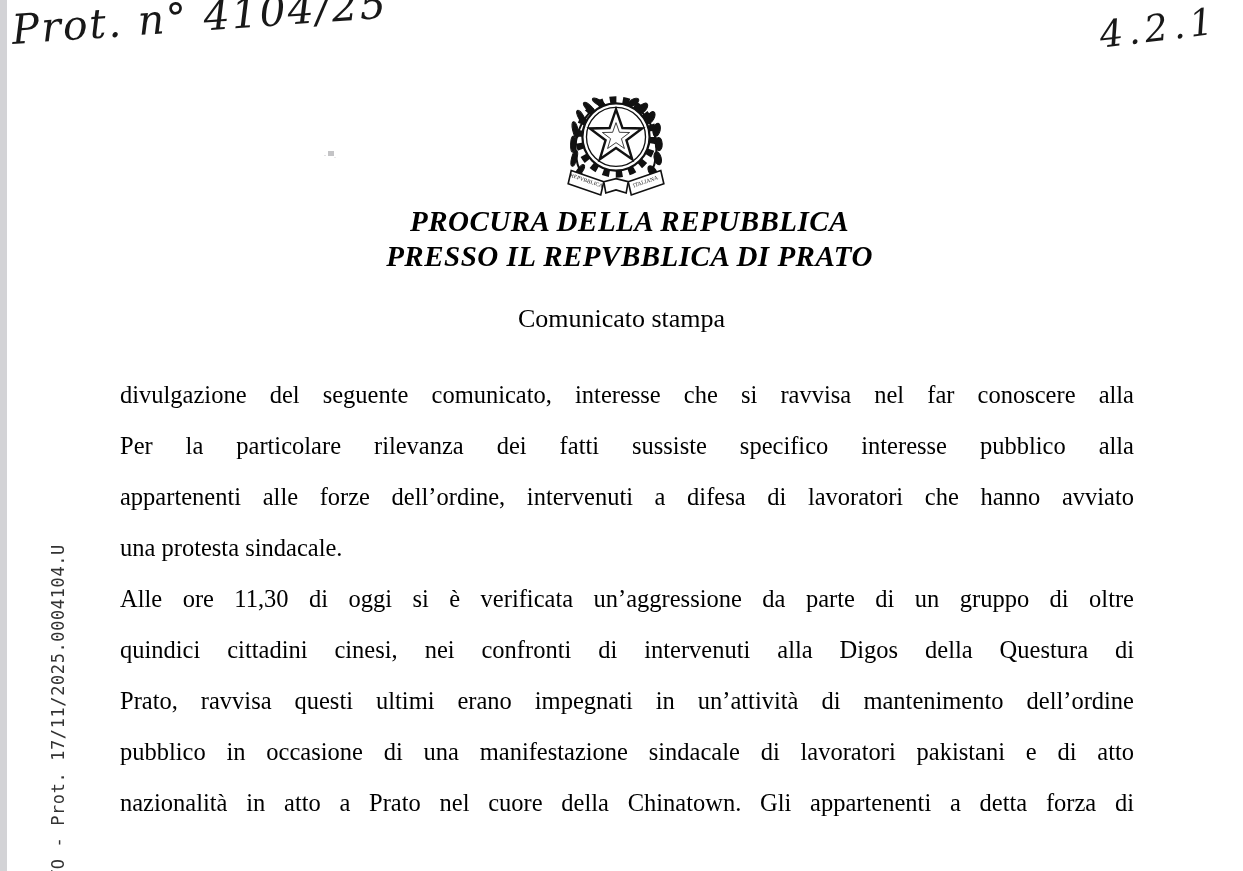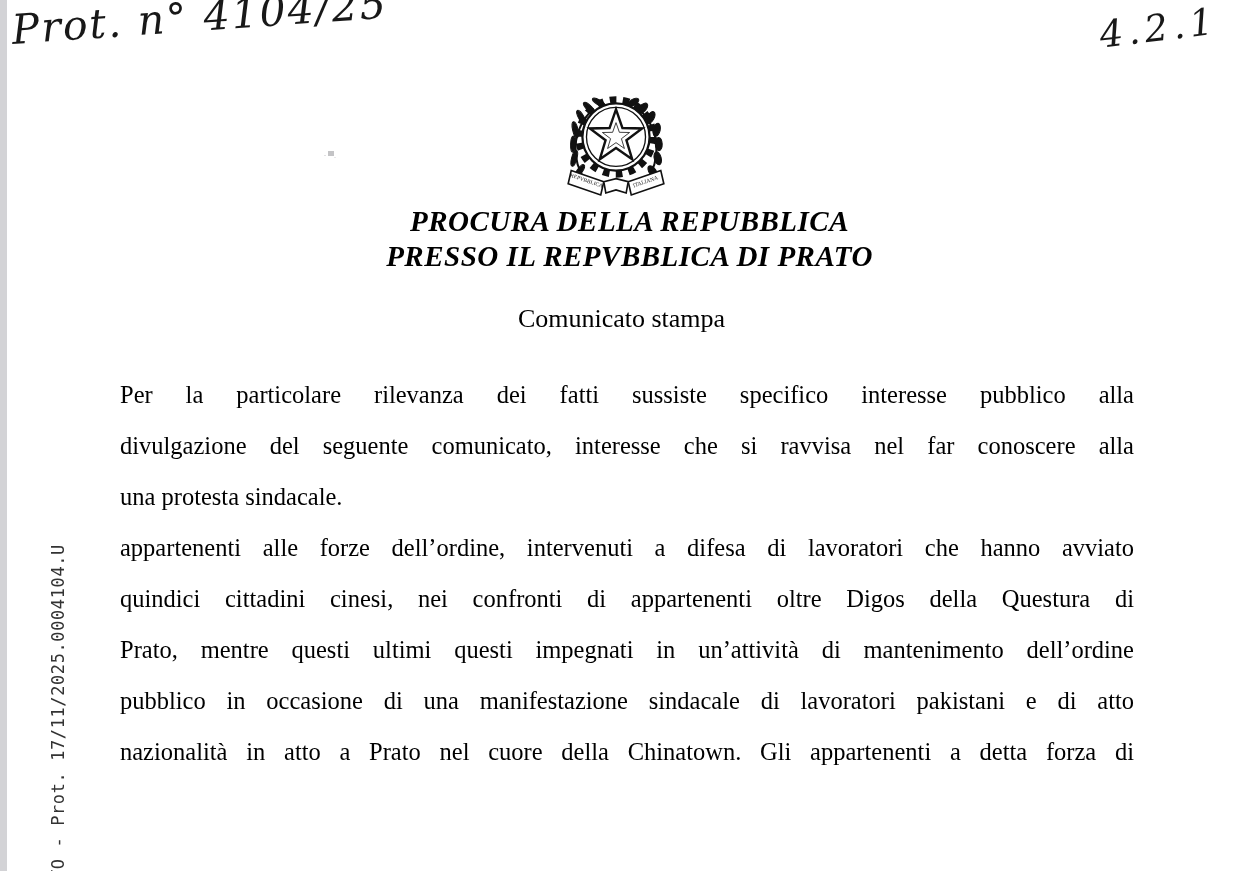--- a/index.html
+++ b/index.html
@@ -161,25 +161,26 @@
   </div>
 
   <div class="titles">
     <div class="title-line">PROCURA DELLA REPUBBLICA</div>
     <div class="title-line">PRESSO IL REPVBBLICA DI PRATO</div>
   </div>
 
   <div class="subtitle">Comunicato stampa</div>
 
   <div class="body-text">
+    <div class="line">divulgazione del seguente comunicato, interesse che si ravvisa nel far conoscere alla</div>
     <div class="line">Per la particolare rilevanza dei fatti sussiste specifico interesse pubblico alla</div>
-    <div class="line">divulgazione del seguente comunicato, interesse che si ravvisa nel far conoscere alla</div>
+    <div class="line">appartenenti alle forze dell’ordine, intervenuti a difesa di lavoratori che hanno avviato</div>
     <div class="line short">una protesta sindacale.</div>
-    <div class="line">appartenenti alle forze dell’ordine, intervenuti a difesa di lavoratori che hanno avviato</div>
-    <div class="line">quindici cittadini cinesi, nei confronti di appartenenti oltre Digos della Questura di</div>
-    <div class="line">Prato, mentre questi ultimi questi impegnati in un’attività di mantenimento dell’ordine</div>
+    <div class="line">Alle ore 11,30 di oggi si è verificata un’aggressione da parte di un gruppo di oltre</div>
+    <div class="line">quindici cittadini cinesi, nei confronti di intervenuti alla Digos della Questura di</div>
+    <div class="line">Prato, ravvisa questi ultimi erano impegnati in un’attività di mantenimento dell’ordine</div>
     <div class="line">pubblico in occasione di una manifestazione sindacale di lavoratori pakistani e di atto</div>
     <div class="line">nazionalità in atto a Prato nel cuore della Chinatown. Gli appartenenti a detta forza di</div>
   </div>
 
   <div class="stamp">TO - Prot. 17/11/2025.0004104.U</div>
 
 </div>
 
 </body></html>

